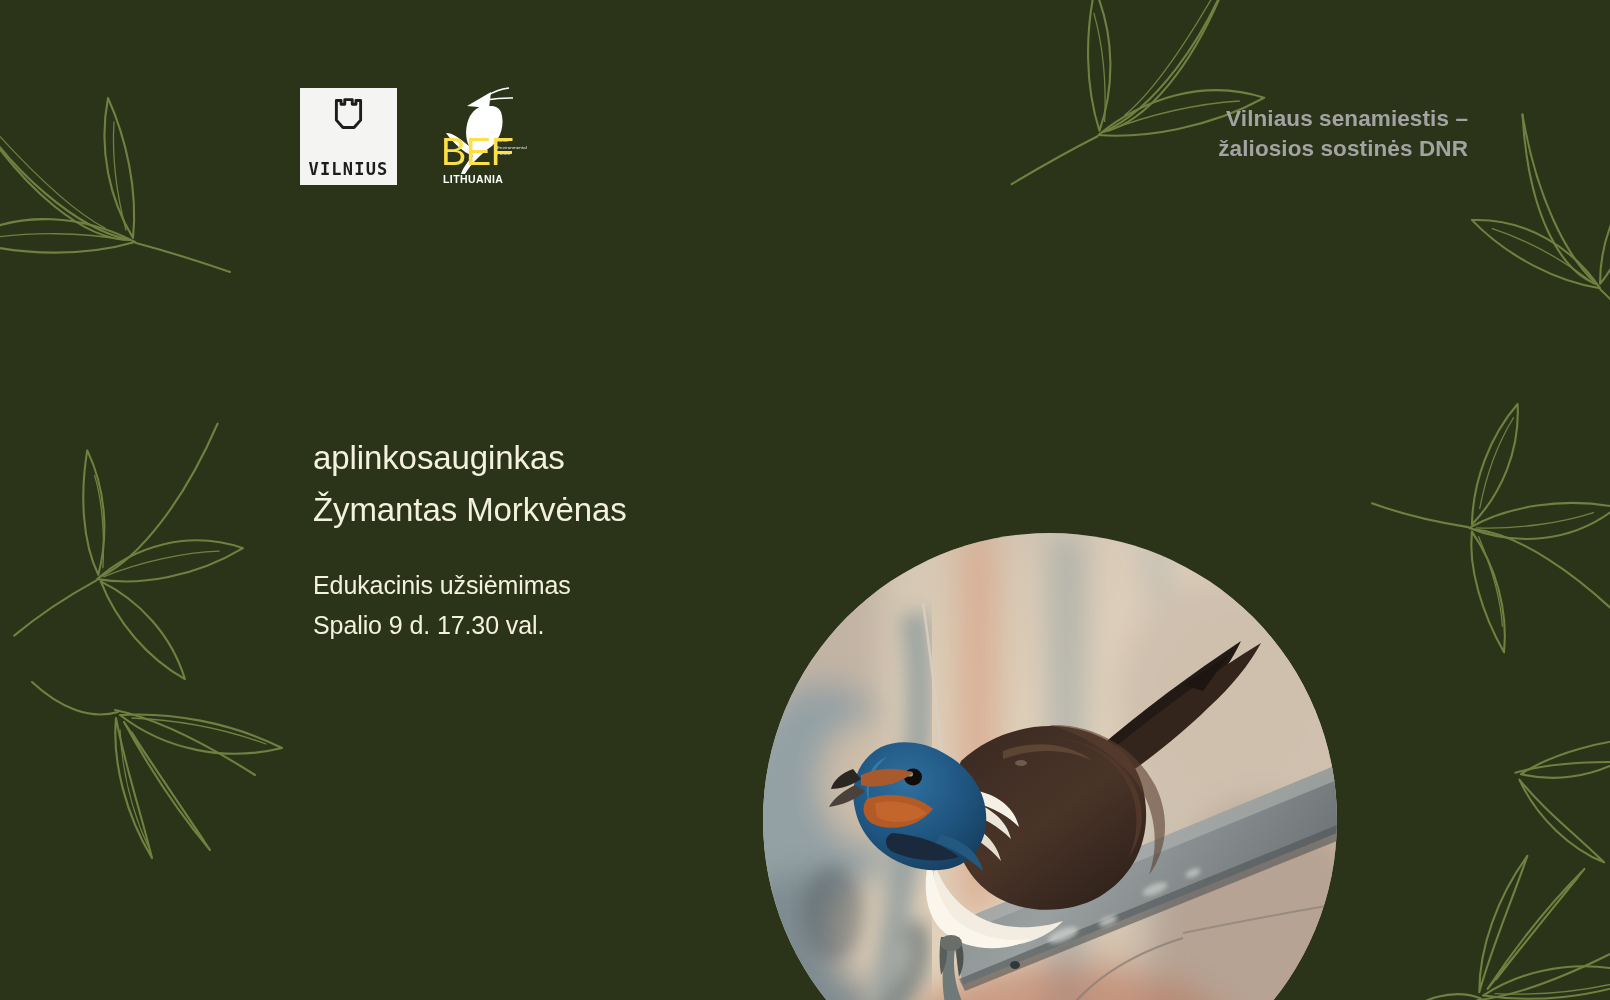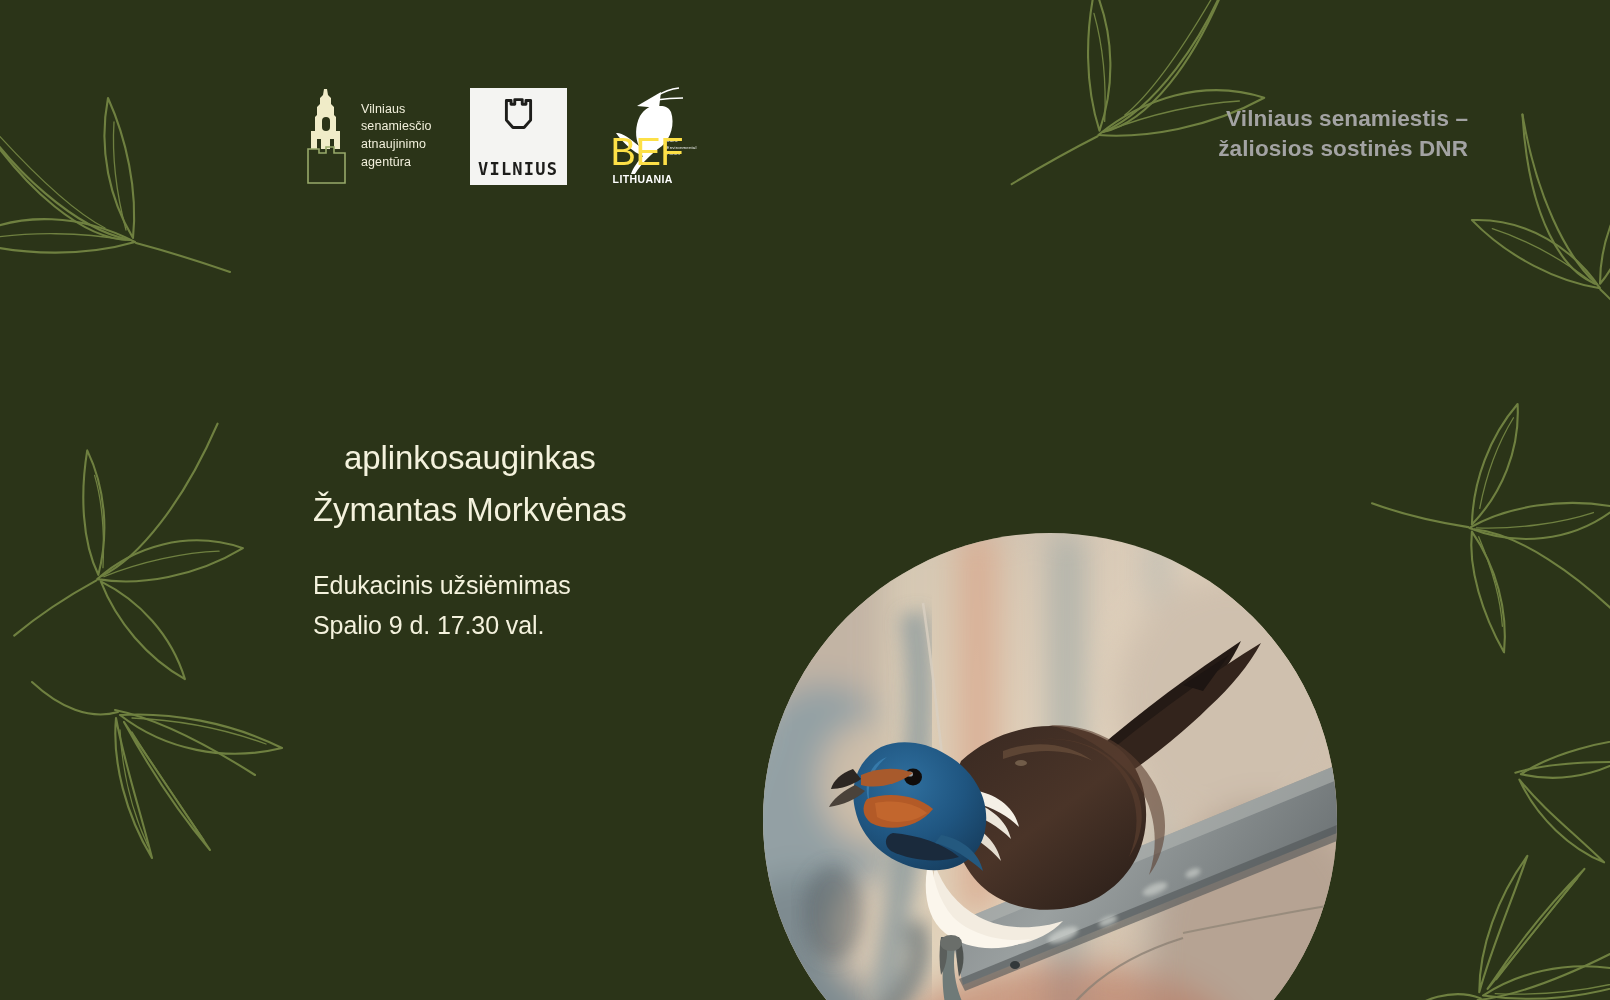--- a/index.html
+++ b/index.html
@@ -134,21 +134,20 @@
     max-width:730px;
   }
   .speaker {
     margin-top:92px;
     color:#f4f2dd;
     font-size:33px;
     font-weight:400;
     line-height:1.57;
     letter-spacing:-.1px;
     white-space:pre-line;
-    text-align:center;
   }
   .event {
     margin-top:29px;
     color:#f4f2dd;
     font-size:25px;
     font-weight:400;
     line-height:1.60;
     letter-spacing:-.1px;
     white-space:pre-line;
   }
@@ -246,38 +245,20 @@
   <svg class="leaf leaf-bc" viewBox="0 0 240 220">
     <path d="M80 90 C120 100 164 124 212 156"></path>
     <path d="M84 94 C120 92 172 104 216 128 C168 140 118 126 84 94Z"></path>
     <path d="M80 98 C76 140 90 184 112 212 C100 170 86 136 80 98Z"></path>
   </svg>
 
 </div>
 
 <div class="logo-row">
 
-  <div class="logo-vsaa">
-    <span class="vsaa-mark">
-      <svg viewBox="0 0 52 98" width="52" height="98">
-
-        <path d="M24 2 L27 2 L28 8 L31 11 L31 17 L34 20 L34 28 L36 30 L36 44
-                 L40 44 L40 62 L34 62 L34 52 L30 52 L30 62 L21 62 L21 52 L17 52
-                 L17 62 L11 62 L11 44 L15 44 L15 30 L17 28 L17 20 L20 17 L20 11
-                 L23 8 Z" fill="#f0ecc8"></path>
-        <rect x="22" y="30" width="8" height="14" rx="4" fill="#2b3418"></rect>
-
-        <path d="M8 62 L8 96 L45 96 L45 66 L34 66 L34 60 L26 60 L26 66 L19 66 L19 62 Z" fill="none" stroke="#98a96a" stroke-width="1.6"></path>
-      </svg>
-    </span>
-    <span class="vsaa-text">Vilniaus
-senamiesčio
-atnaujinimo
-agentūra</span>
-  </div>
 
   <div class="logo-vilnius">
     <span>
       <svg viewBox="0 0 46 44" width="43" height="41">
         <path d="M10 14 L10 7 L15 7 L15 11 L19 11 L19 6 L27 6 L27 11 L31 11 L31 7 L36 7 L36 14
                  L36 28 L29 36 L17 36 L10 28 Z" fill="none" stroke="#1d1d1b" stroke-width="3.1" stroke-linejoin="round"></path>
       </svg>
     </span>
     <span class="vilnius-word">VILNIUS</span>
   </div>

